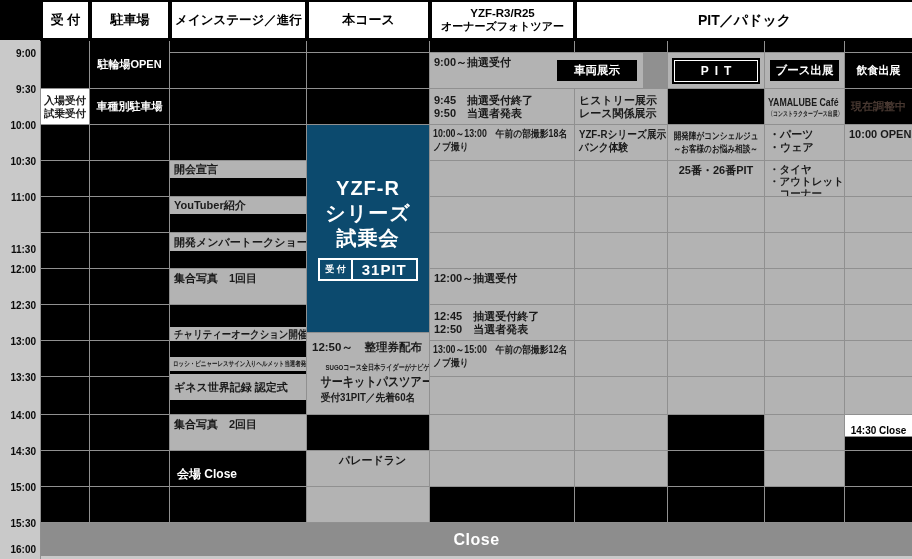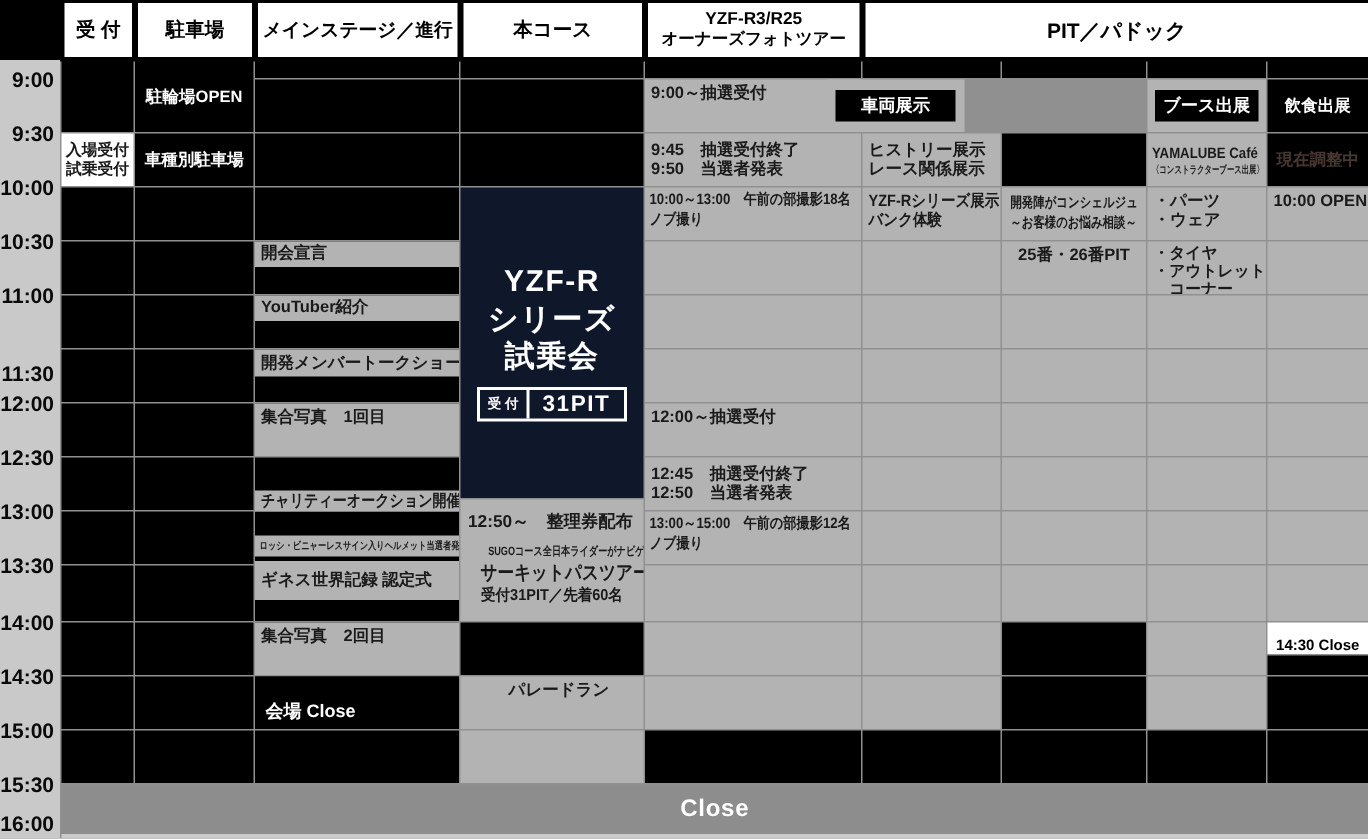--- a/index.html
+++ b/index.html
@@ -14,36 +14,36 @@
     display:flex;flex-direction:column;align-items:center;justify-content:center;
     font-weight:bold;text-align:center;line-height:1.15;
   }
   .cell{
     position:absolute;box-sizing:border-box;display:flex;flex-direction:column;
     justify-content:center;overflow:hidden;color:#1a1a1a;
   }
   .bg-black{background:#000;}
   .bg-gray{background:#b3b3b3;}
   .bg-white{background:#fff;}
-  .bg-dark{background:#0f172a;}
+  .bg-dark{background:#0c4a6e;}
   .bg-gutter{background:#c9c9c9;}
   .v-top{justify-content:flex-start;}
   .c-center{align-items:center;text-align:center;}
   .ln{white-space:nowrap;}
   .c-ev{font-weight:bold;font-size:11px;line-height:13px;padding:3px 4px;}
   .c-ev-sm{font-weight:bold;font-size:10.5px;line-height:12px;padding:3px 4px;}
   .c-sess{font-weight:bold;font-size:10px;line-height:12.5px;padding:3px 3px;}
   .c-sess .ln{transform:scaleX(.88);transform-origin:0 50%;}
   .sq85 .ln{transform:scaleX(.85);transform-origin:0 50%;}
   .sq88 .ln{transform:scaleX(.88);transform-origin:0 50%;}
   .c-white-b{color:#fff;font-weight:bold;font-size:11px;padding:2px 4px;}
   .c-bold-s{font-weight:bold;font-size:10.5px;line-height:13px;}
   .tlabel{
     position:absolute;left:0;width:36px;text-align:right;
-    font-weight:bold;font-size:14px;color:#0a0a0a;transform:translateY(-50%);
+    font-weight:bold;font-size:10px;color:#0a0a0a;transform:translateY(-50%);
   }
   .ride{align-items:center;justify-content:center;}
   .ride-line{color:#fff;font-weight:bold;font-size:20px;line-height:25px;letter-spacing:1px;}
   .badge{display:flex;align-items:stretch;border:2px solid #fff;margin-top:7px;}
   .badge-l{color:#fff;font-weight:bold;font-size:9px;padding:3px 5px;border-right:2px solid #fff;display:flex;align-items:center;}
   .badge-r{color:#fff;font-weight:bold;font-size:15px;padding:1px 9px;display:flex;align-items:center;letter-spacing:1px;}
   .tour{padding:7px 5px 0 5px;justify-content:flex-start;}
   .tour-l1{font-weight:bold;font-size:11.5px;margin-bottom:8px;white-space:nowrap;}
   .tour-l2{font-weight:bold;font-size:8px;text-align:center;white-space:nowrap;transform:scaleX(.76);transform-origin:50% 50%;line-height:10px;}
   .tour-l3{font-weight:bold;font-size:13px;text-align:center;white-space:nowrap;transform:scaleX(.85);transform-origin:50% 50%;line-height:17px;}
@@ -231,20 +231,23 @@
     <div class="cell bg-gray" style="left: 575px; top: 197px; width: 92px; height: 35px;"></div>
     <div class="cell bg-gray" style="left: 575px; top: 233px; width: 92px; height: 35px;"></div>
     <div class="cell bg-gray" style="left: 575px; top: 269px; width: 92px; height: 35px;"></div>
     <div class="cell bg-gray" style="left: 575px; top: 305px; width: 92px; height: 35px;"></div>
     <div class="cell bg-gray" style="left: 575px; top: 341px; width: 92px; height: 35px;"></div>
     <div class="cell bg-gray" style="left: 575px; top: 377px; width: 92px; height: 37px;"></div>
     <div class="cell bg-gray" style="left: 575px; top: 415px; width: 92px; height: 35px;"></div>
     <div class="cell bg-gray" style="left: 575px; top: 451px; width: 92px; height: 35px;"></div>
     <div class="cell bg-black" style="left: 575px; top: 487px; width: 92px; height: 35px;"></div>
     <div class="cell bg-black" style="left: 668px; top: 40px; width: 96px; height: 12px;"></div>
+    <div class="cell bg-gray labelbox" style="left: 668px; top: 53px; width: 96px; height: 35px;">
+      <div class="pitbox-in">PIT</div>
+    </div>
     <div class="cell bg-black" style="left: 668px; top: 89px; width: 96px; height: 35px;"></div>
     <div class="cell bg-gray narrow" style="left: 668px; top: 125px; width: 96px; height: 35px;">
       <div class="ln">開発陣がコンシェルジュ</div>
       <div class="ln">～お客様のお悩み相談～</div>
     </div>
     <div class="cell bg-gray c-ev c-center v-top" style="left: 668px; top: 161px; width: 96px; height: 35px;">
       <div class="ln">25番・26番PIT</div>
     </div>
     <div class="cell bg-gray" style="left: 668px; top: 197px; width: 96px; height: 35px;"></div>
     <div class="cell bg-gray" style="left: 668px; top: 233px; width: 96px; height: 35px;"></div>

